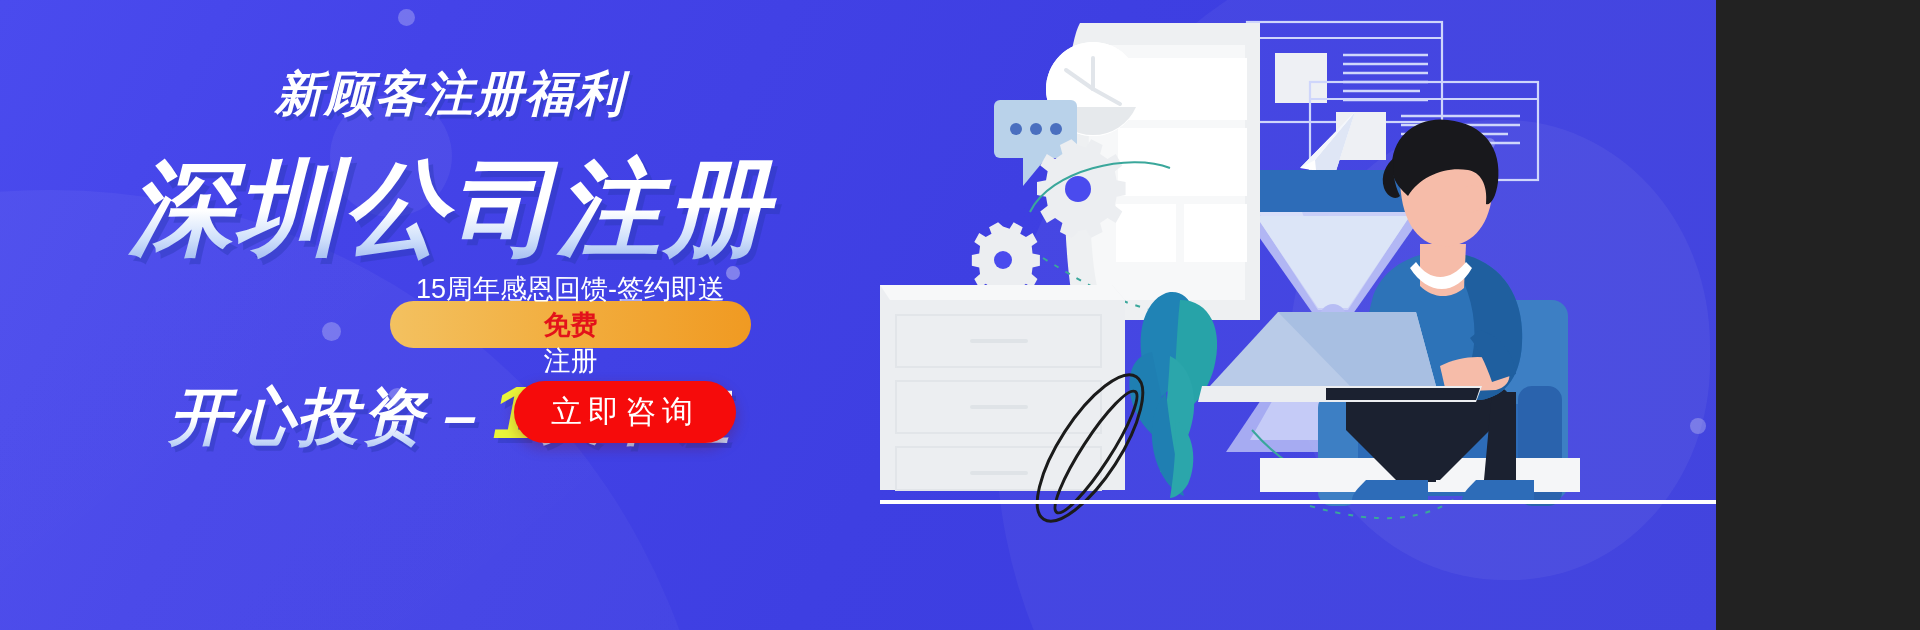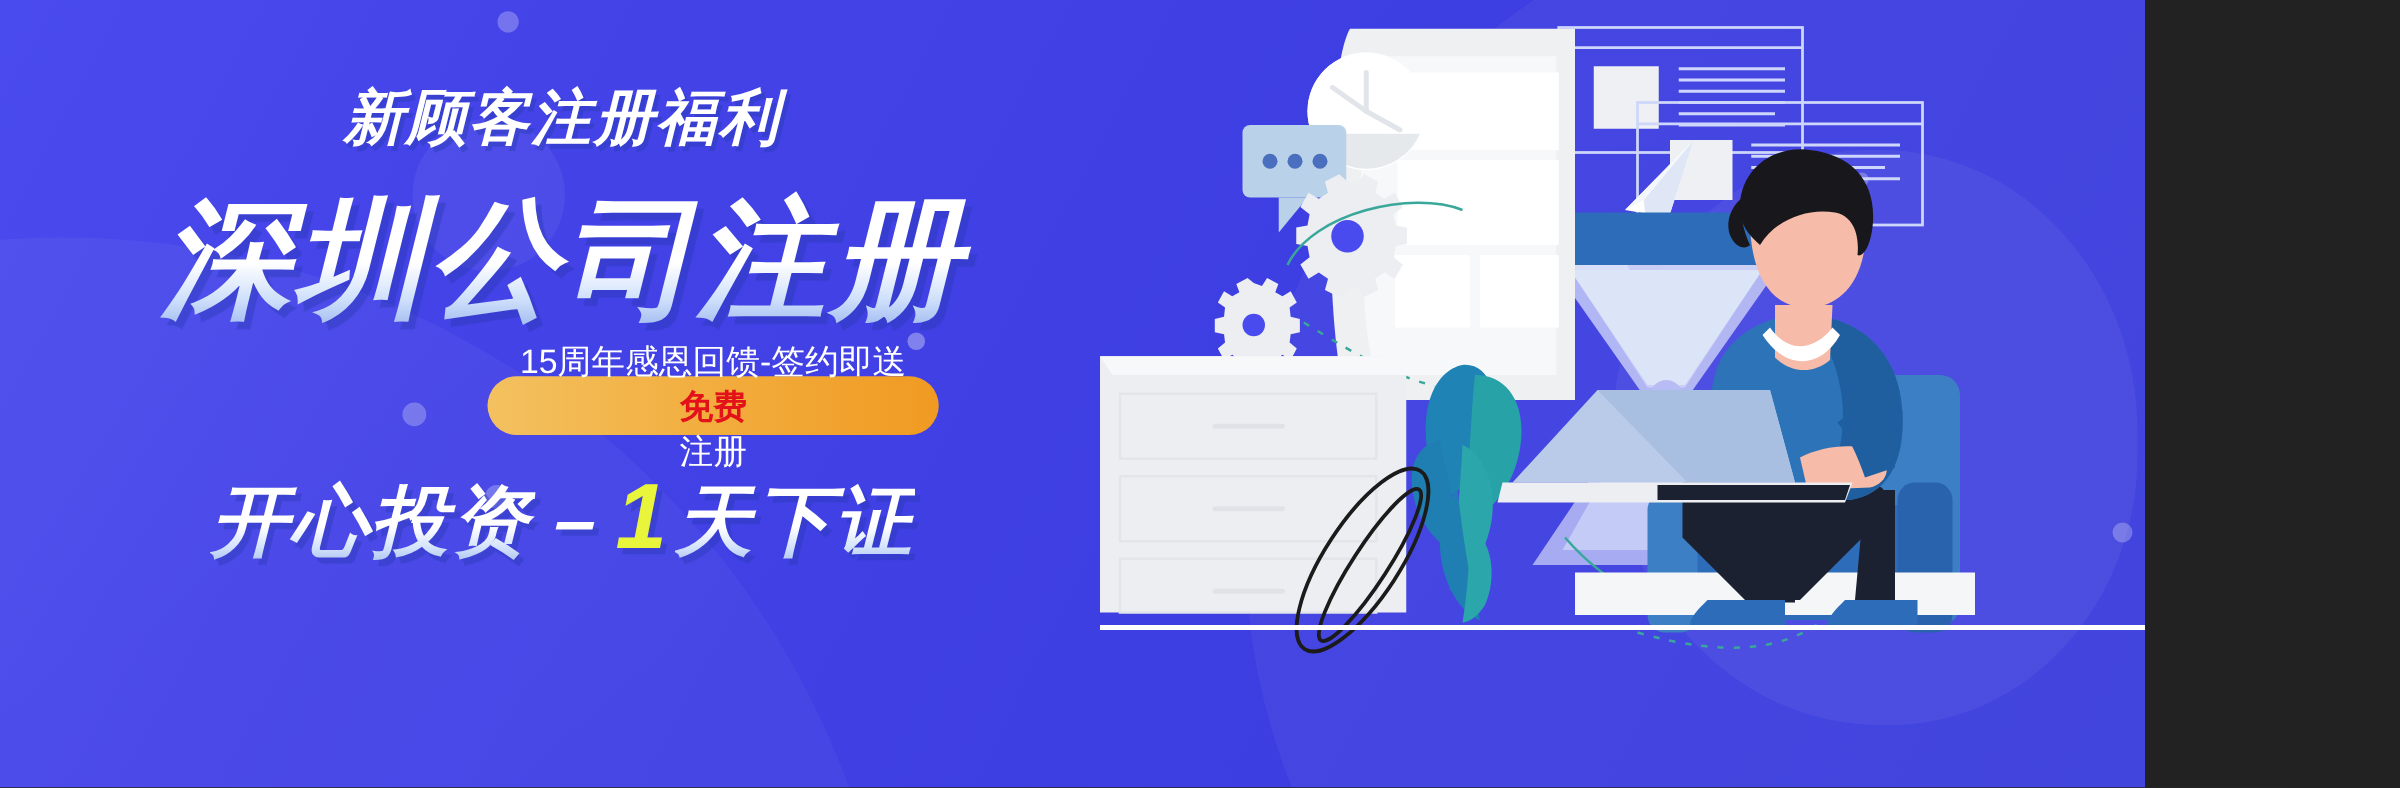--- a/index.html
+++ b/index.html
@@ -370,14 +370,15 @@
     <div class="pill">
       <span>15周年感恩回馈-签约即送</span>
         <span class="free">免费</span>
         <span>注册</span>
     </div>
 
     <div class="slogan">
       <span class="w">开心投资－</span><span class="num">1</span><span class="w">天下证</span>
     </div>
 
+    <button class="cta">立即咨询</button>
   </div>
 </div>
 
 </body></html>

